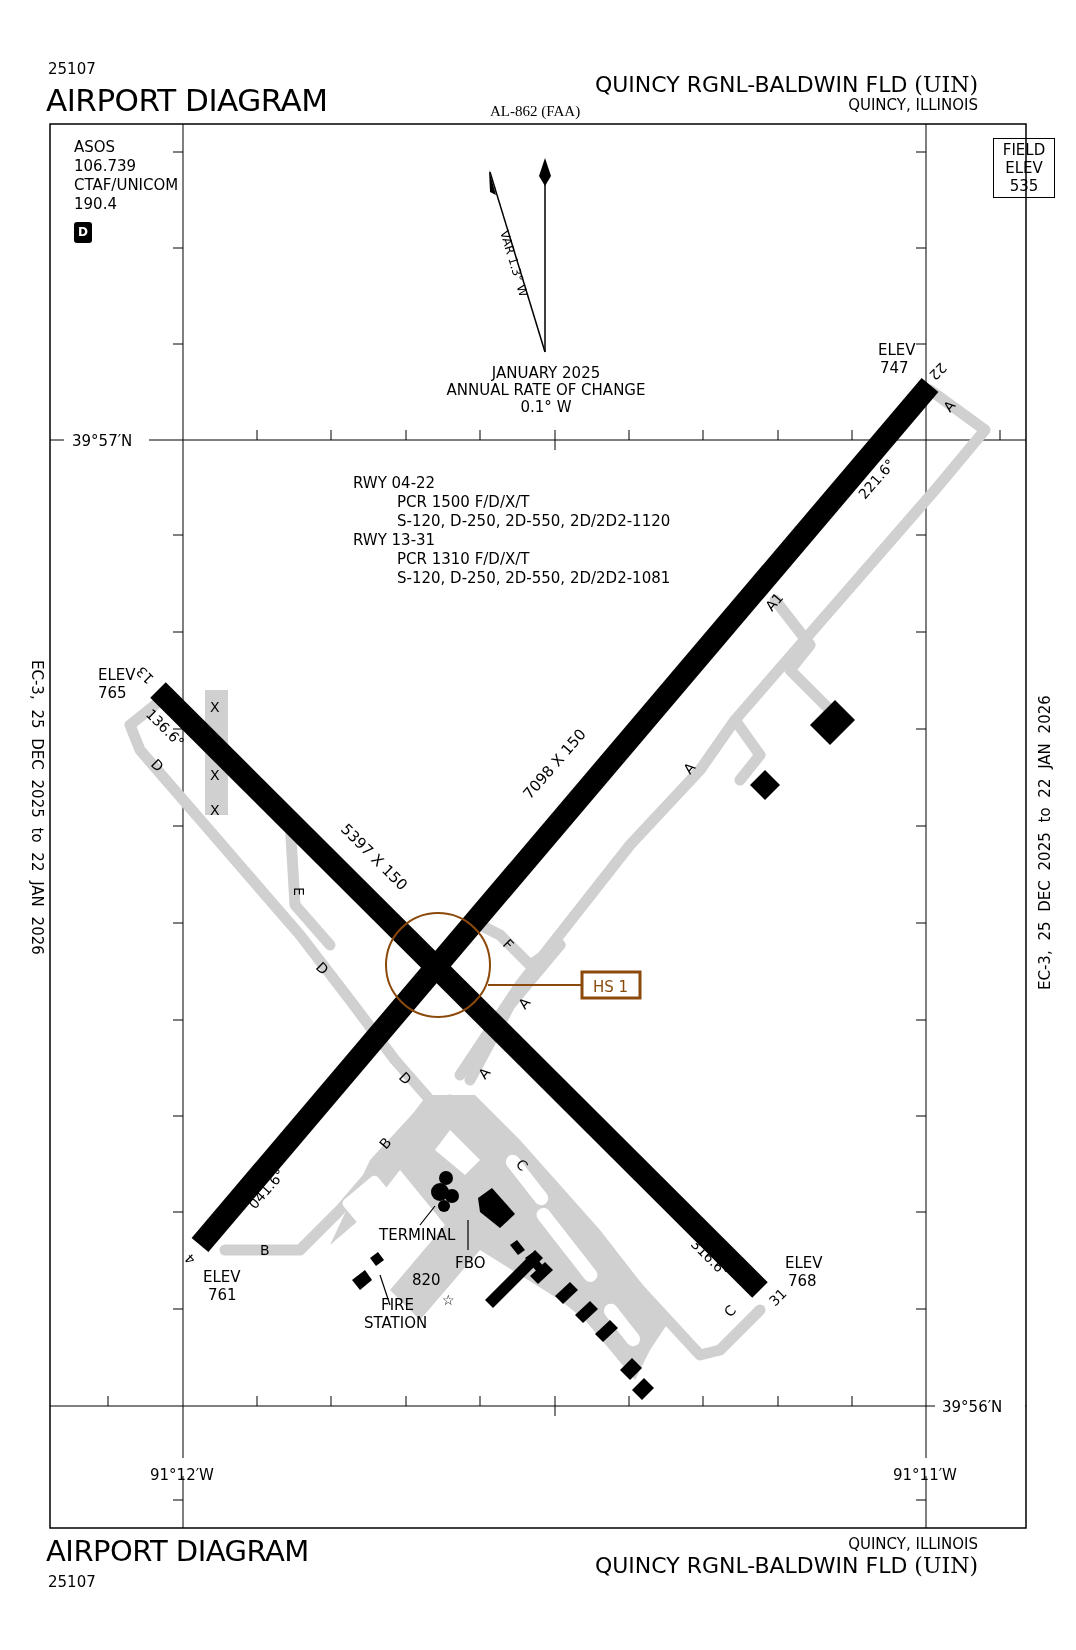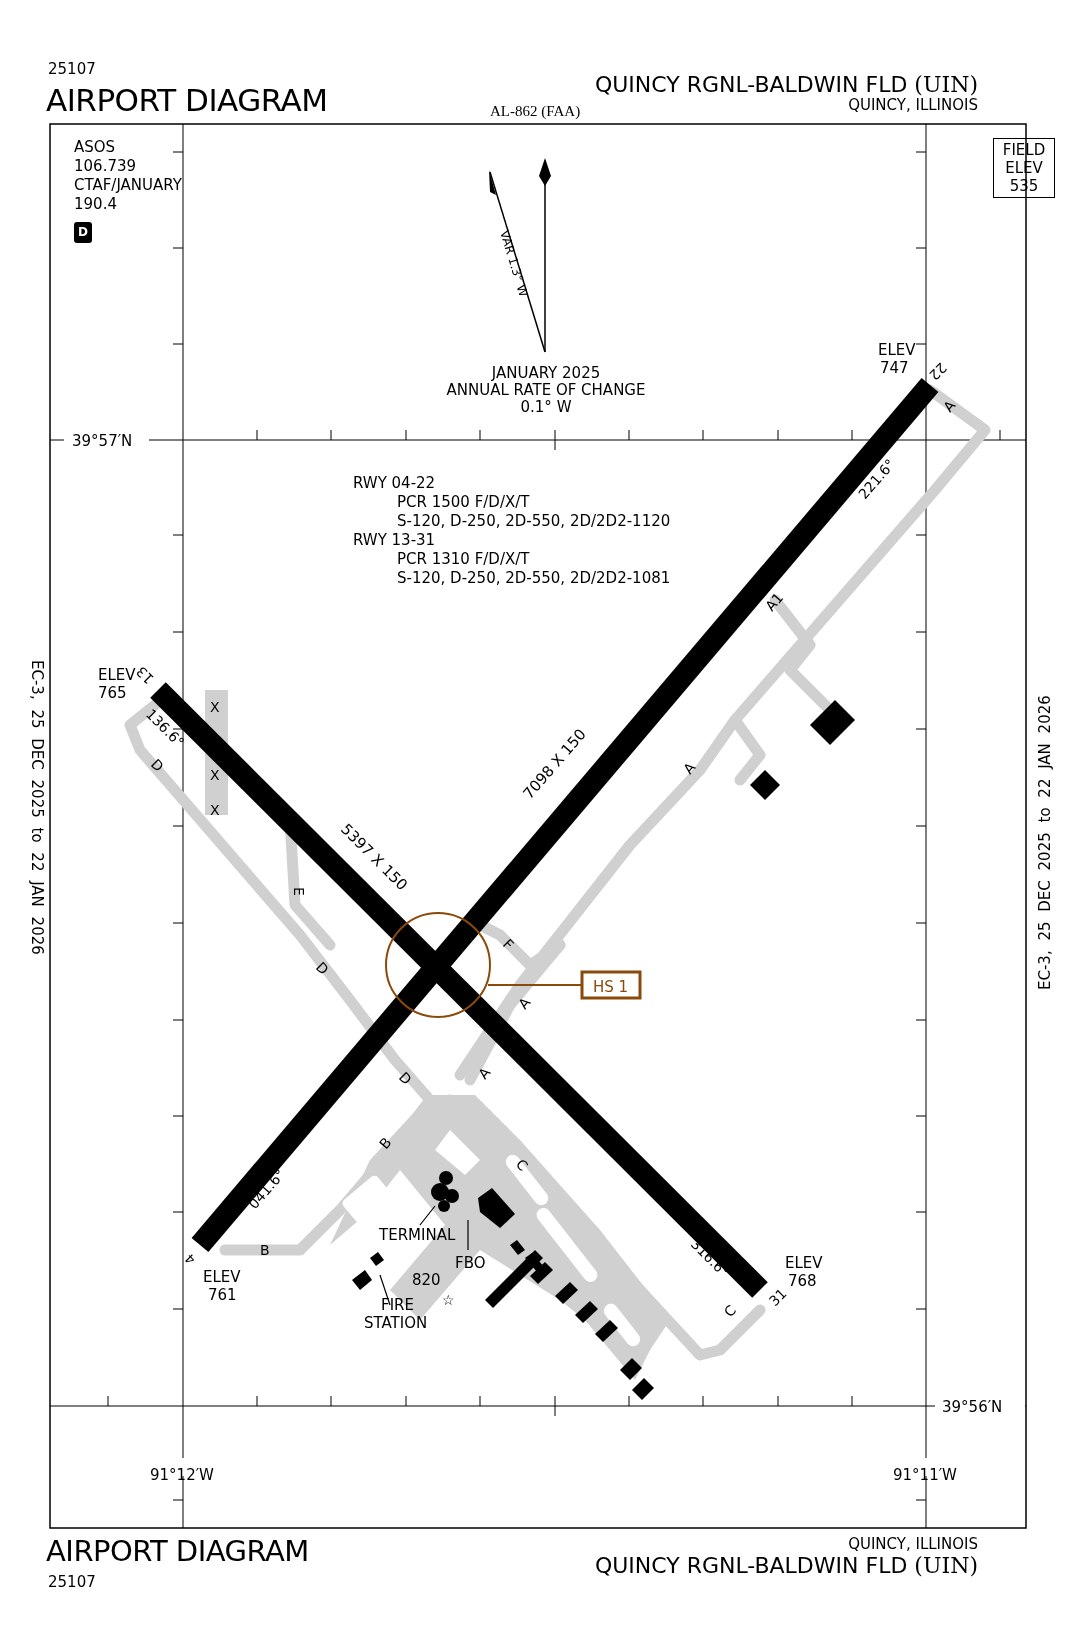--- a/index.html
+++ b/index.html
@@ -242,21 +242,21 @@
   <text x="72" y="446" font-size="15">39°57′N</text>
   <rect x="935" y="1396" width="90" height="20" fill="#fff"></rect>
   <text x="942" y="1412" font-size="15">39°56′N</text>
   <text x="150" y="1480" font-size="15">91°12′W</text>
   <text x="893" y="1480" font-size="15">91°11′W</text>
 </svg>
 
 <div class="abs comm">
   <div>ASOS</div>
   <div>106.739</div>
-  <div>CTAF/JANUARY</div>
+  <div>CTAF/UNICOM</div>
   <div>190.4</div>
   <span class="dbadge">D</span>
 </div>
 
 <div class="abs field">
   <div>FIELD</div>
   <div>ELEV</div>
   <div>535</div>
 </div>
 

